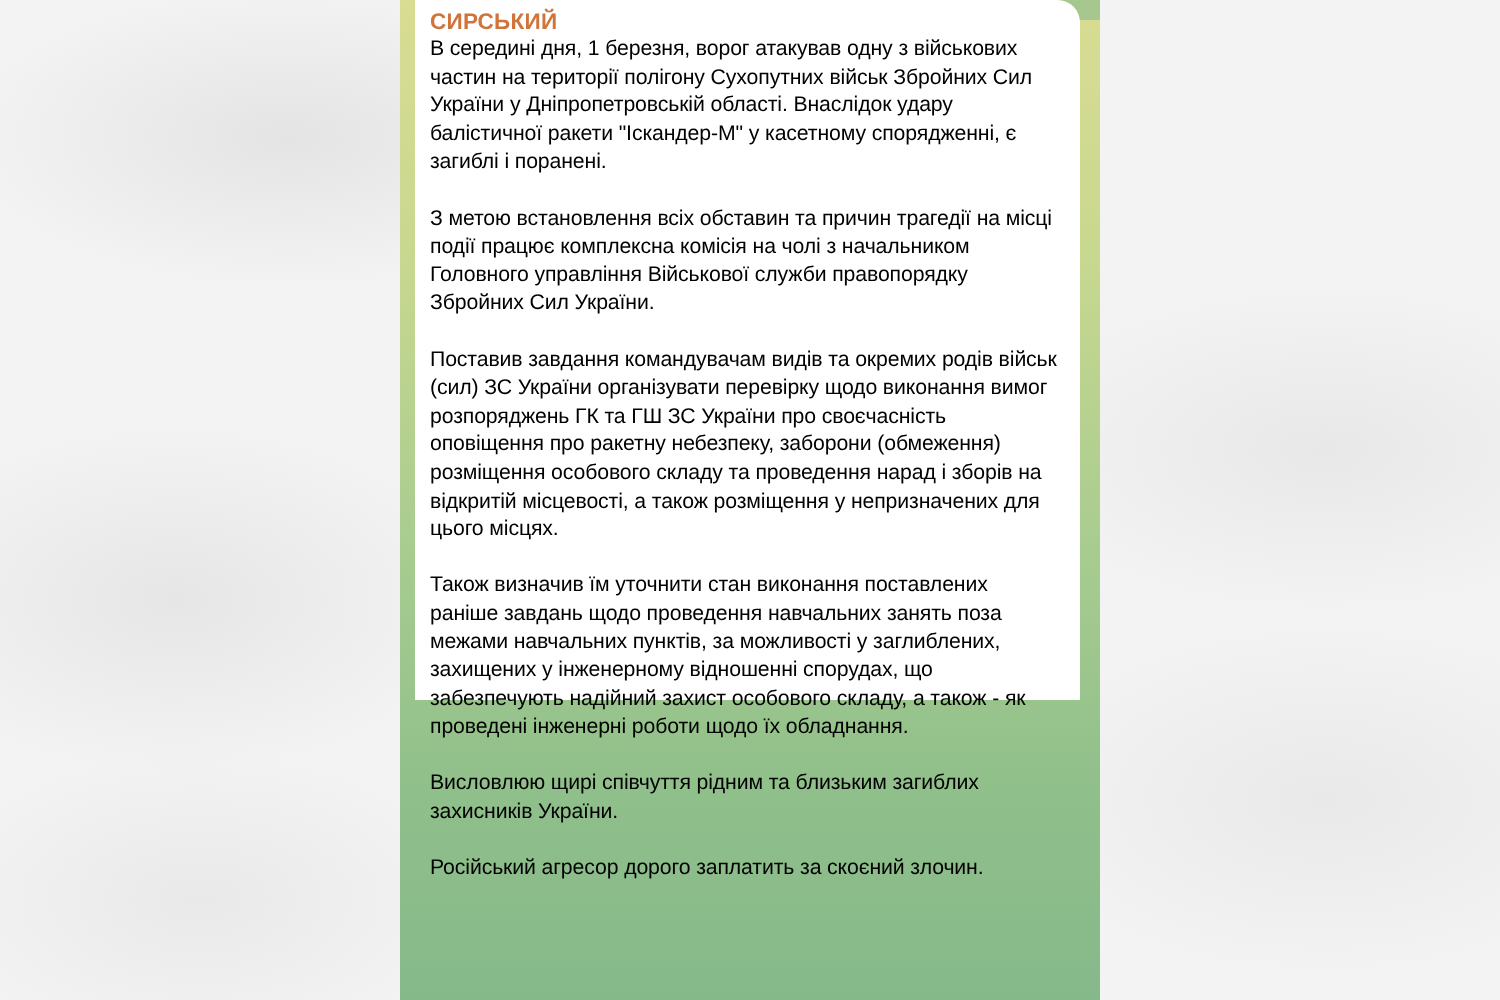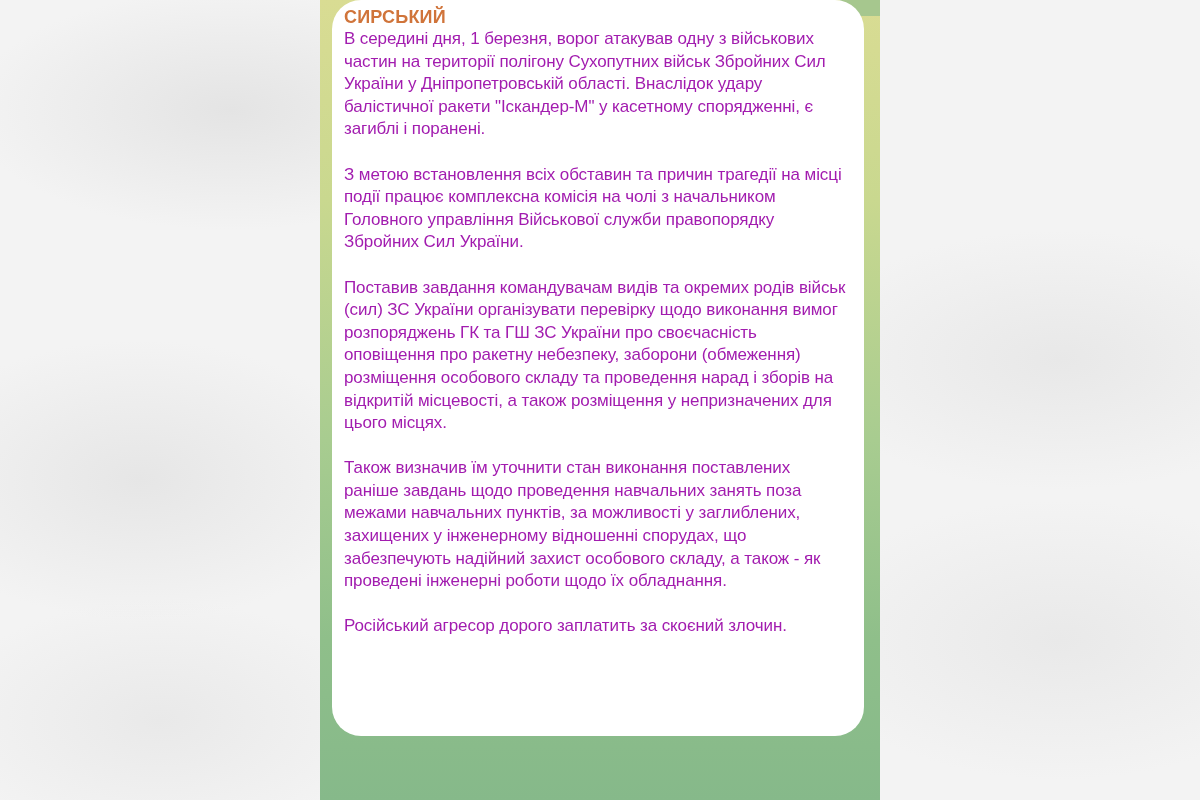--- a/index.html
+++ b/index.html
@@ -16,30 +16,30 @@
   }
   .chat-bg {
     position: absolute; left: 320px; top: 0; width: 560px; height: 800px;
     background: linear-gradient(180deg, #d9dc93 0%, #c9d88f 25%, #a8cc90 55%, #8fbf8a 80%, #86b98a 100%);
   }
   .corner-accent {
     position: absolute; left: 840px; top: 0; width: 40px; height: 16px;
     background: #a6c78e; border-bottom-left-radius: 16px;
   }
   .bubble {
-    position: absolute; left: 332px; top: 0; width: 532px; height: 736px;
+    position: absolute; left: 332px; top: 0; width: 532px; height: 560px;
     background: #ffffff; border-top-right-radius: 18px; border-top-left-radius: 0;
-    box-sizing: border-box; padding: 6px 14px 0 12px; border-radius: 29px;
+    box-sizing: border-box; padding: 6px 14px 0 12px;
   }
   .sender {
     color: #d0743a; font-weight: bold; font-size: 18px; line-height: 22px;
     letter-spacing: 0.2px; margin: 0 0 0 0;
   }
   .para {
-    color: #a21caf; font-size: 17px; line-height: 22.6px; margin: 0 0 22.6px 0;
+    color: #000000; font-size: 17px; line-height: 22.6px; margin: 0 0 22.6px 0;
     white-space: pre-line; letter-spacing: -0.1px;
   }
   .para:last-child { margin-bottom: 12px; }
 </style>
 </head>
 <body>
 
 <div class="chat-bg"></div>
 <div class="corner-accent"></div>
 
@@ -61,15 +61,17 @@
 оповіщення про ракетну небезпеку, заборони (обмеження)
 розміщення особового складу та проведення нарад і зборів на
 відкритій місцевості, а також розміщення у непризначених для
 цього місцях.</p>
     <p class="para">Також визначив їм уточнити стан виконання поставлених
 раніше завдань щодо проведення навчальних занять поза
 межами навчальних пунктів, за можливості у заглиблених,
 захищених у інженерному відношенні спорудах, що
 забезпечують надійний захист особового складу, а також - як
 проведені інженерні роботи щодо їх обладнання.</p>
+    <p class="para">Висловлюю щирі співчуття рідним та близьким загиблих
+захисників України.</p>
     <p class="para">Російський агресор дорого заплатить за скоєний злочин.</p>
   </div>
 </div>
 
 </body></html>

